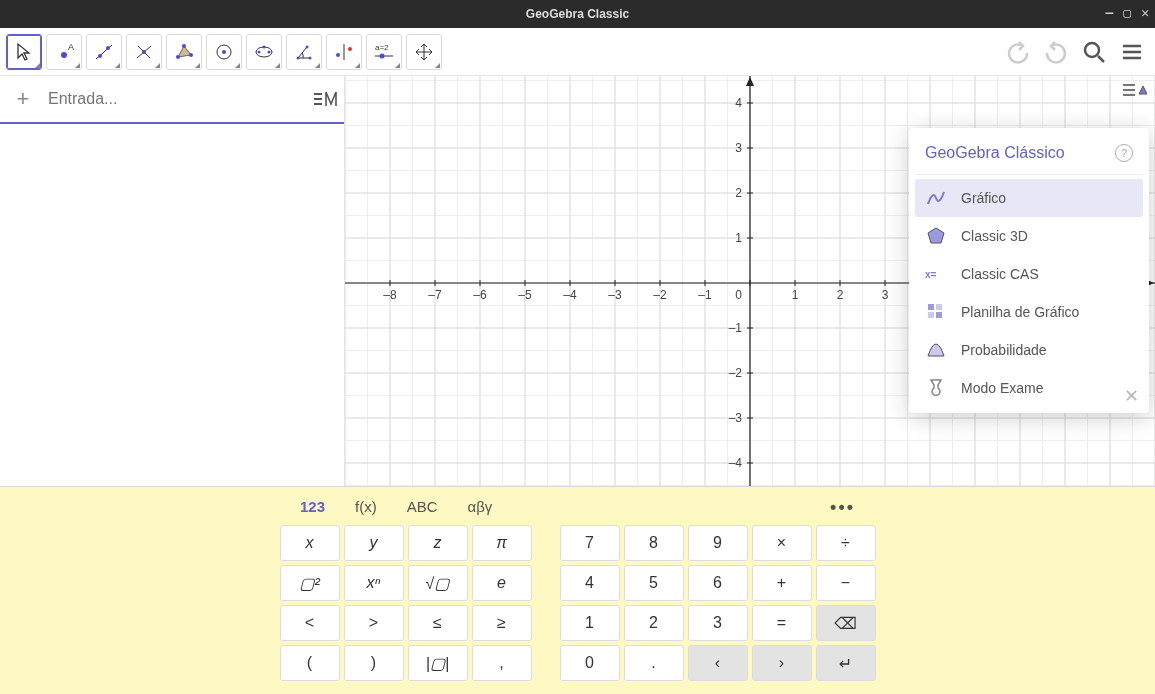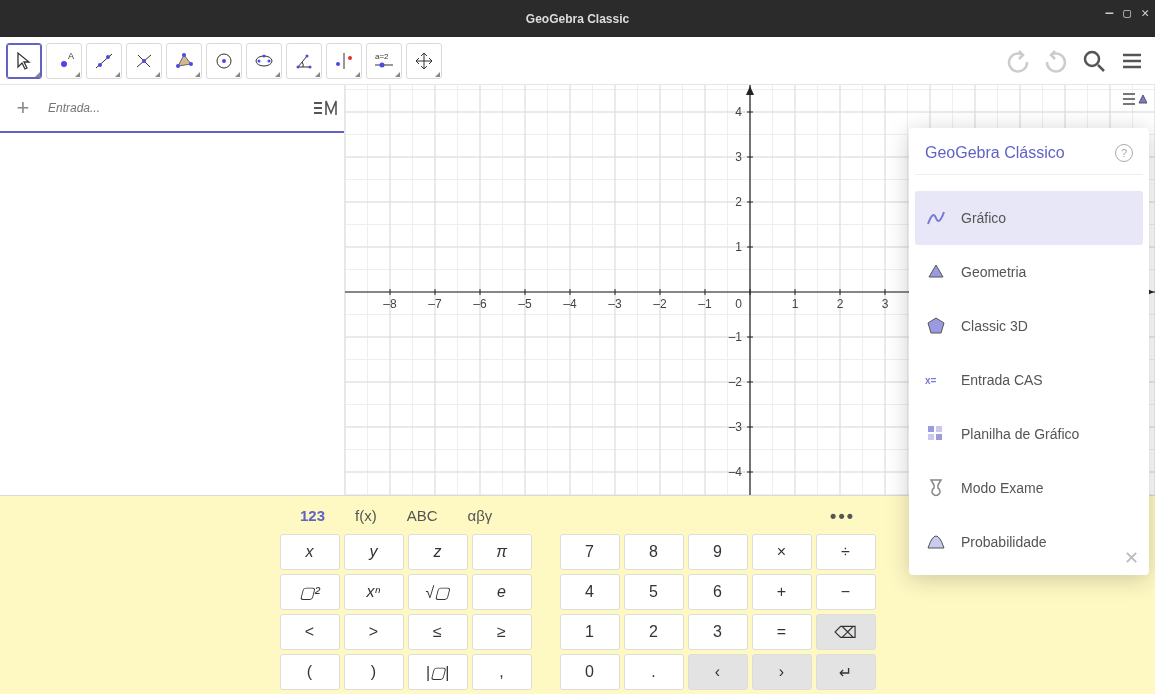--- a/index.html
+++ b/index.html
@@ -19,21 +19,21 @@
     width:1155px;height:694px;
     font-family: Arial, Helvetica, sans-serif;
     font-size:14px;color:var(--text);
     background:var(--bg);
     overflow:hidden;
     position:relative;
   }
 
   
   .titlebar{
-    height:37px;background:var(--titlebar);color:#ddd;
+    height:28px;background:var(--titlebar);color:#ddd;
     display:flex;align-items:center;justify-content:center;
     font-size:12px;font-weight:bold;position:relative;
   }
   .titlebar .win-controls{
     position:absolute;right:6px;top:0;height:24px;
     display:flex;align-items:center;gap:10px;color:#ccc;font-size:13px;
   }
   .win-controls span{cursor:pointer;font-family:monospace;}
 
   
@@ -75,22 +75,22 @@
   }
   .input-row{
     display:flex;align-items:center;height:48px;
     border-bottom:2px solid var(--accent);
   }
   .input-row .plus{
     width:46px;display:flex;align-items:center;justify-content:center;
     font-size:22px;color:#888;cursor:pointer;
   }
   .input-row input{
-    flex:1;border:none;outline:none;font-size:12px;color:#444;
-    background:transparent;font-style:italic;
+    flex:1;border:none;outline:none;font-size:16px;color:#444;
+    background:transparent;
   }
   .input-row .symbolic{
     width:38px;display:flex;align-items:center;justify-content:center;color:#555;cursor:pointer;
   }
 
   
   .graph{
     flex:1;position:relative;background:#fff;overflow:hidden;
   }
   .graph svg{position:absolute;inset:0;}
@@ -101,30 +101,30 @@
 
   
   .popup{
     position:absolute;top:128px;right:6px;width:240px;
     background:#fff;border-radius:4px;
     box-shadow:0 4px 24px rgba(0,0,0,.2);
     padding:8px 6px 6px;z-index:50;
   }
   .popup-head{
     display:flex;align-items:center;justify-content:space-between;
-    padding:8px 10px 12px;border-bottom:1px solid #eee;margin-bottom:16px;
+    padding:8px 10px 12px;border-bottom:1px solid #eee;margin-bottom:4px;
   }
   .popup-head .title{color:var(--accent);font-size:16px;}
   .popup-head .help{
     width:18px;height:18px;border:1.5px solid #aaa;border-radius:50%;
     display:flex;align-items:center;justify-content:center;font-size:11px;color:#aaa;cursor:pointer;
   }
   .p-item{
     display:flex;align-items:center;gap:14px;
-    padding:16px 10px;border-radius:3px;cursor:pointer;font-size:14px;color:#555;
+    padding:8px 10px;border-radius:3px;cursor:pointer;font-size:14px;color:#555;
   }
   .p-item.active{background:var(--accent-light);}
   .p-item .p-icon{width:22px;height:22px;display:flex;align-items:center;justify-content:center;}
   .popup-close{
     position:absolute;right:10px;bottom:6px;color:#bbb;font-size:18px;cursor:pointer;
   }
 
   
   .keyboard{
     height:240px;background:#fef9c3;border-top:1px solid var(--border);
@@ -463,67 +463,59 @@
         <span class="p-icon">
           <svg width="20" height="20">
             <path d="M2 16 Q7 2 10 10 T18 4" fill="none" stroke="#7a7ad4" stroke-width="2"></path>
           </svg>
         </span>
         <span>Gráfico</span>
       </div>
       <div class="p-item">
         <span class="p-icon">
           <svg width="20" height="20">
-            <polygon points="10,3 17,15 3,15" fill="#9a9ae0" stroke="#555"></polygon>
-          </svg>
-        </span>
-        <span>Geometria</span>
-      </div>
-      <div class="p-item">
-        <span class="p-icon">
-          <svg width="20" height="20">
             <polygon points="10,2 18,7 15,17 5,17 2,7" fill="#9a9ae0" stroke="#555"></polygon>
           </svg>
         </span>
         <span>Classic 3D</span>
       </div>
       <div class="p-item">
         <span class="p-icon">
           <svg width="22" height="20">
             <text x="0" y="14" font-size="10" fill="#7a7ad4" font-weight="bold">x=</text>
           </svg>
         </span>
-        <span>Entrada CAS</span>
+        <span>Classic CAS</span>
       </div>
       <div class="p-item">
         <span class="p-icon">
           <svg width="20" height="20">
             <rect x="2" y="2" width="6" height="6" fill="#9a9ae0"></rect>
             <rect x="10" y="2" width="6" height="6" fill="#cacaf0"></rect>
             <rect x="2" y="10" width="6" height="6" fill="#cacaf0"></rect>
             <rect x="10" y="10" width="6" height="6" fill="#9a9ae0"></rect>
           </svg>
         </span>
         <span>Planilha de Gráfico</span>
       </div>
       <div class="p-item">
         <span class="p-icon">
           <svg width="20" height="20">
+            <path d="M2 16 Q6 4 10 4 T18 16 Z" fill="#cacaf0" stroke="#555"></path>
+          </svg>
+        </span>
+        <span>Probabilidade</span>
+      </div>
+      <div class="p-item">
+        <span class="p-icon">
+          <svg width="20" height="20">
             <path d="M5 2 h10 l-3 5 v3 a4 4 0 1 1 -4 0 v-3 z" fill="none" stroke="#888" stroke-width="1.5"></path>
           </svg>
         </span>
         <span>Modo Exame</span>
-      </div>
-      <div class="p-item">
-        <span class="p-icon">
-          <svg width="20" height="20">
-            <path d="M2 16 Q6 4 10 4 T18 16 Z" fill="#cacaf0" stroke="#555"></path>
-          </svg>
-        </span>
-        <span>Probabilidade</span>
       </div>
     </div>
   <span class="popup-close">✕</span>
 </div>
 
 <div class="keyboard">
   <div class="kb-tabs">
 
     <span class="kb-tab active">123</span>
       <span class="kb-tab">f(x)</span>

